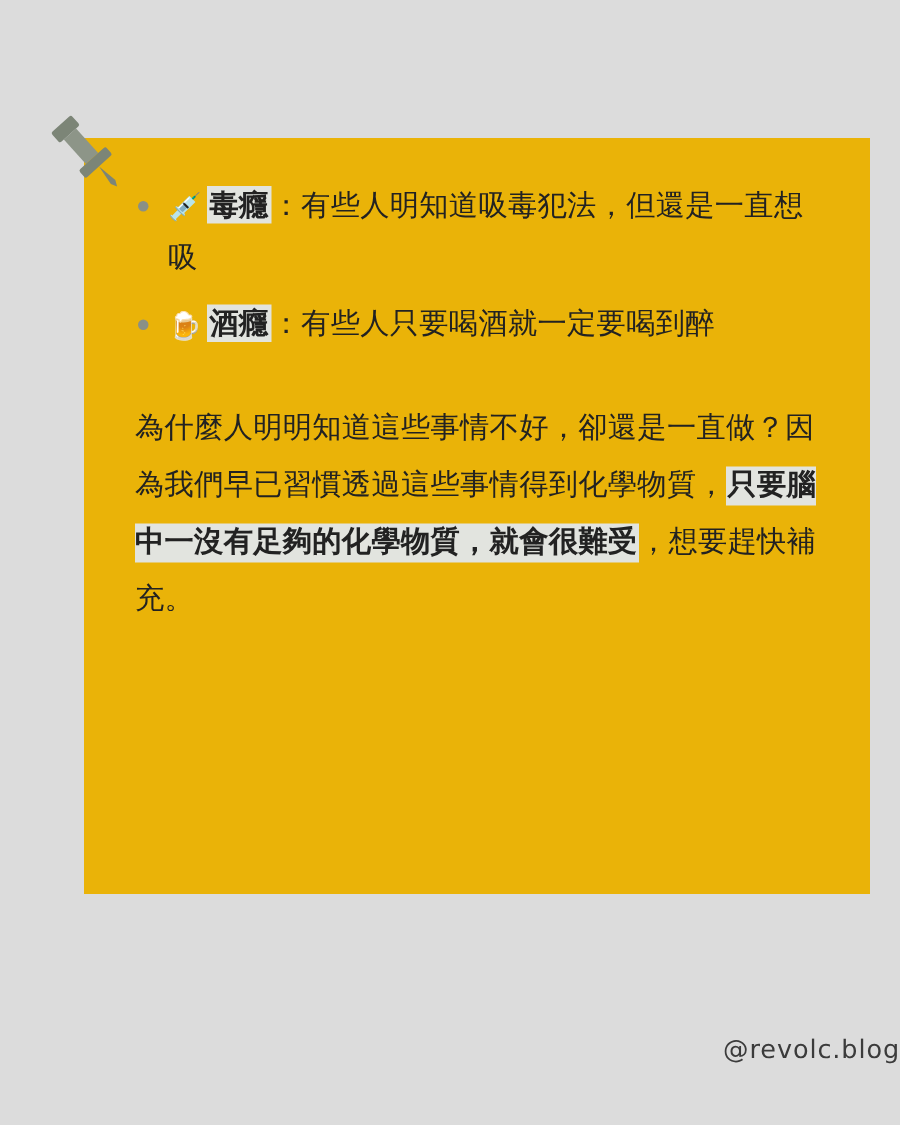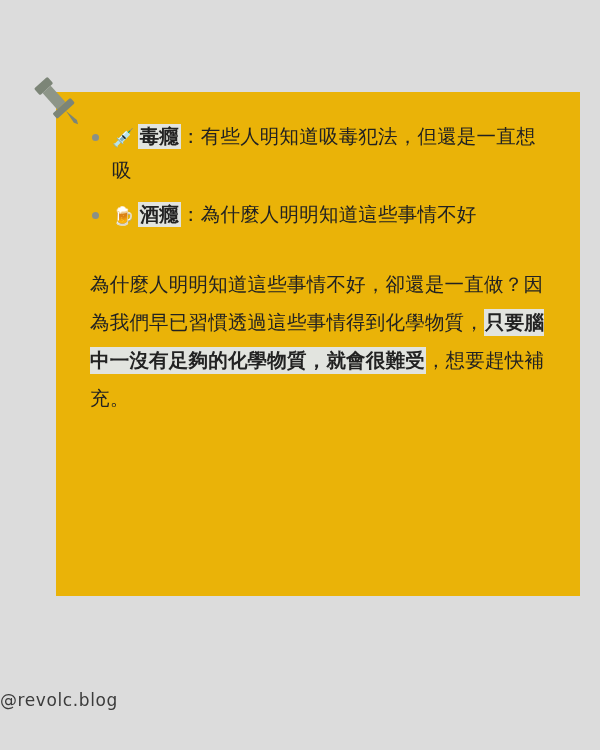--- a/index.html
+++ b/index.html
@@ -74,50 +74,51 @@
     font-weight: bold;
     padding: 1px 2px;
   }
 
   .para {
     margin-top: 34px;
     font-size: 19.5px;
     line-height: 1.95;
     color: #222222;
     letter-spacing: 0.2px;
+    font-family: Liberation Mono, monospace;
   }
   .para .hl2 {
     background: #e2e4df;
     font-weight: bold;
     padding: 2px 1px;
   }
 
   .handle {
     position: absolute;
     left: 0;
     right: 0;
     top: 690px;
-    text-align: left;
+    text-align: right;
     font-size: 17px;
     color: #3b3b3b;
     letter-spacing: 0.6px;
   }
 </style>
 </head>
 <body>
 
 <div class="card">
   <div class="content">
 
     <ul class="addiction-list">
       <li>
         <span class="emoji">💉</span><span class="hl">毒癮</span><span>：有些人明知道吸毒犯法，但還是一直想吸</span>
       </li>
       <li>
-        <span class="emoji">🍺</span><span class="hl">酒癮</span><span>：為什麼人明明知道這些事情不好</span>
+        <span class="emoji">🍺</span><span class="hl">酒癮</span><span>：有些人只要喝酒就一定要喝到醉</span>
       </li>
     </ul>
 
     <p class="para"><span>為什麼人明明知道這些事情不好，卻還是一直做？因為我們早已習慣透過這些事情得到化學物質，</span><span class="hl2">只要腦中一沒有足夠的化學物質，就會很難受</span><span>，想要趕快補充。</span></p>
 
   </div>
 </div>
 
 <svg class="pin" viewBox="0 0 64 64">
   <g transform="rotate(-42 32 32)">

